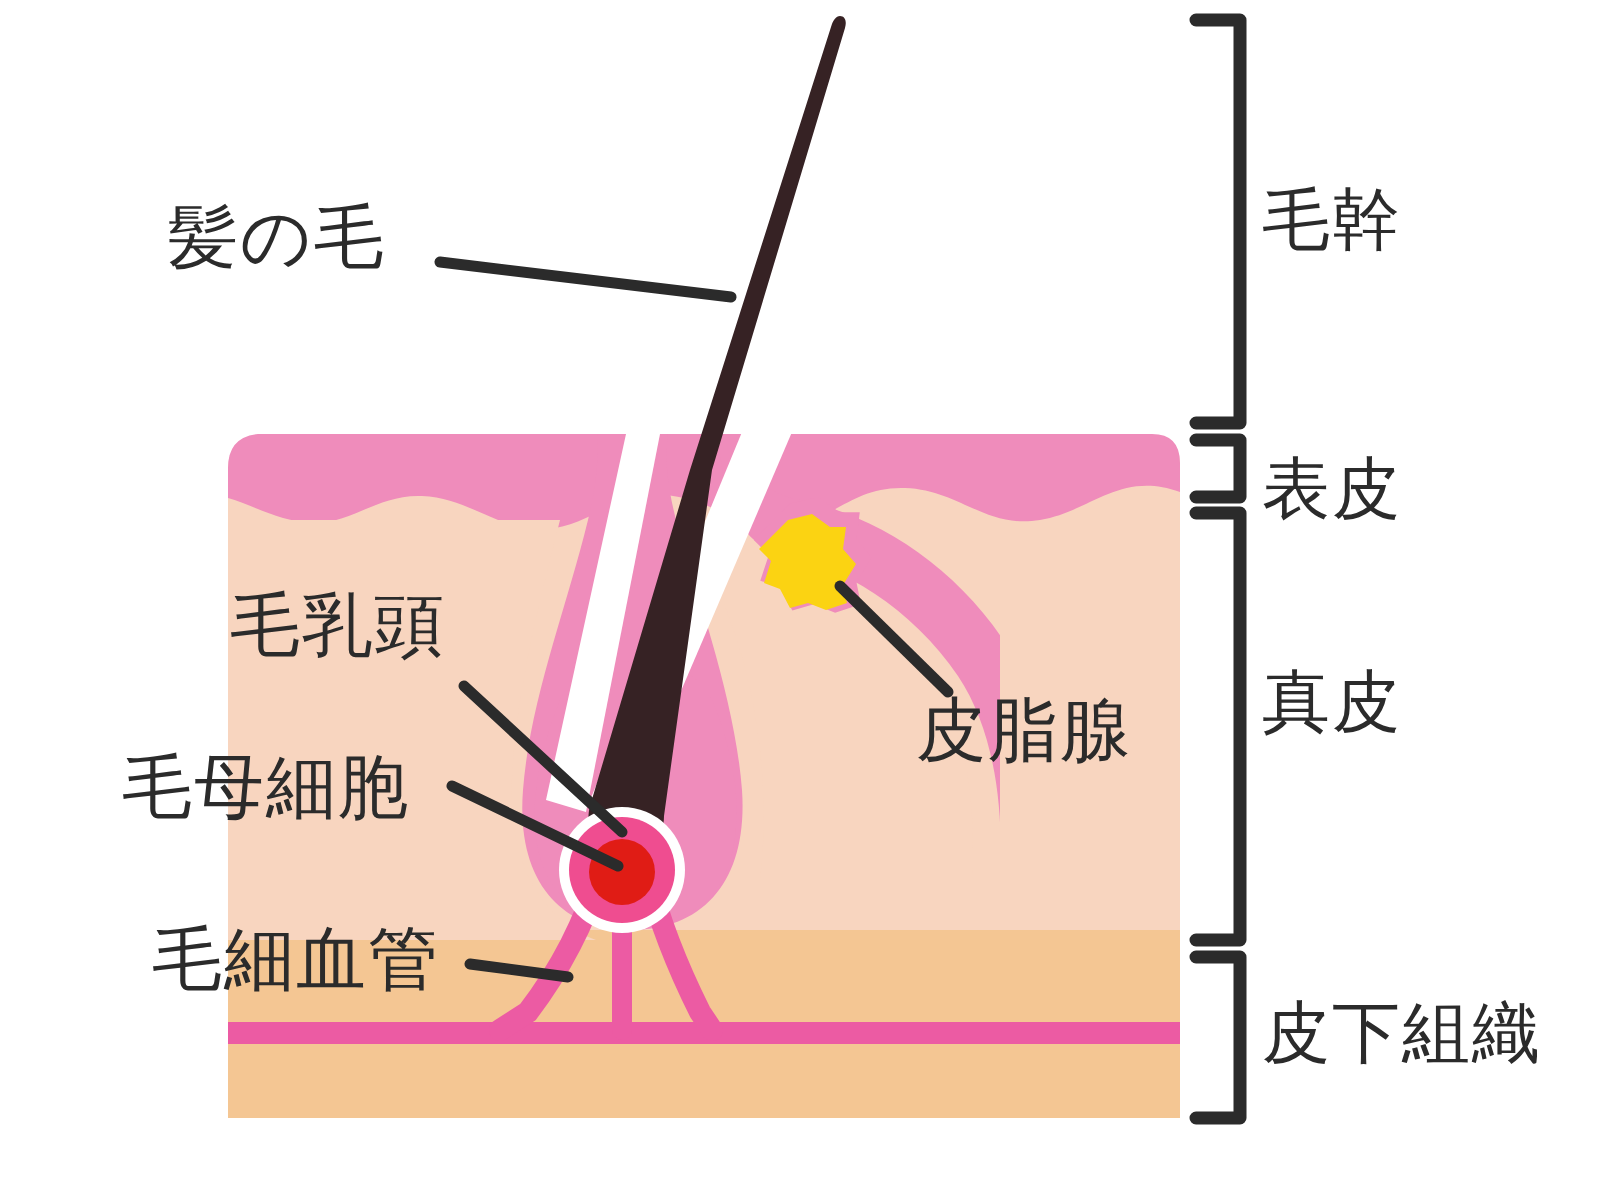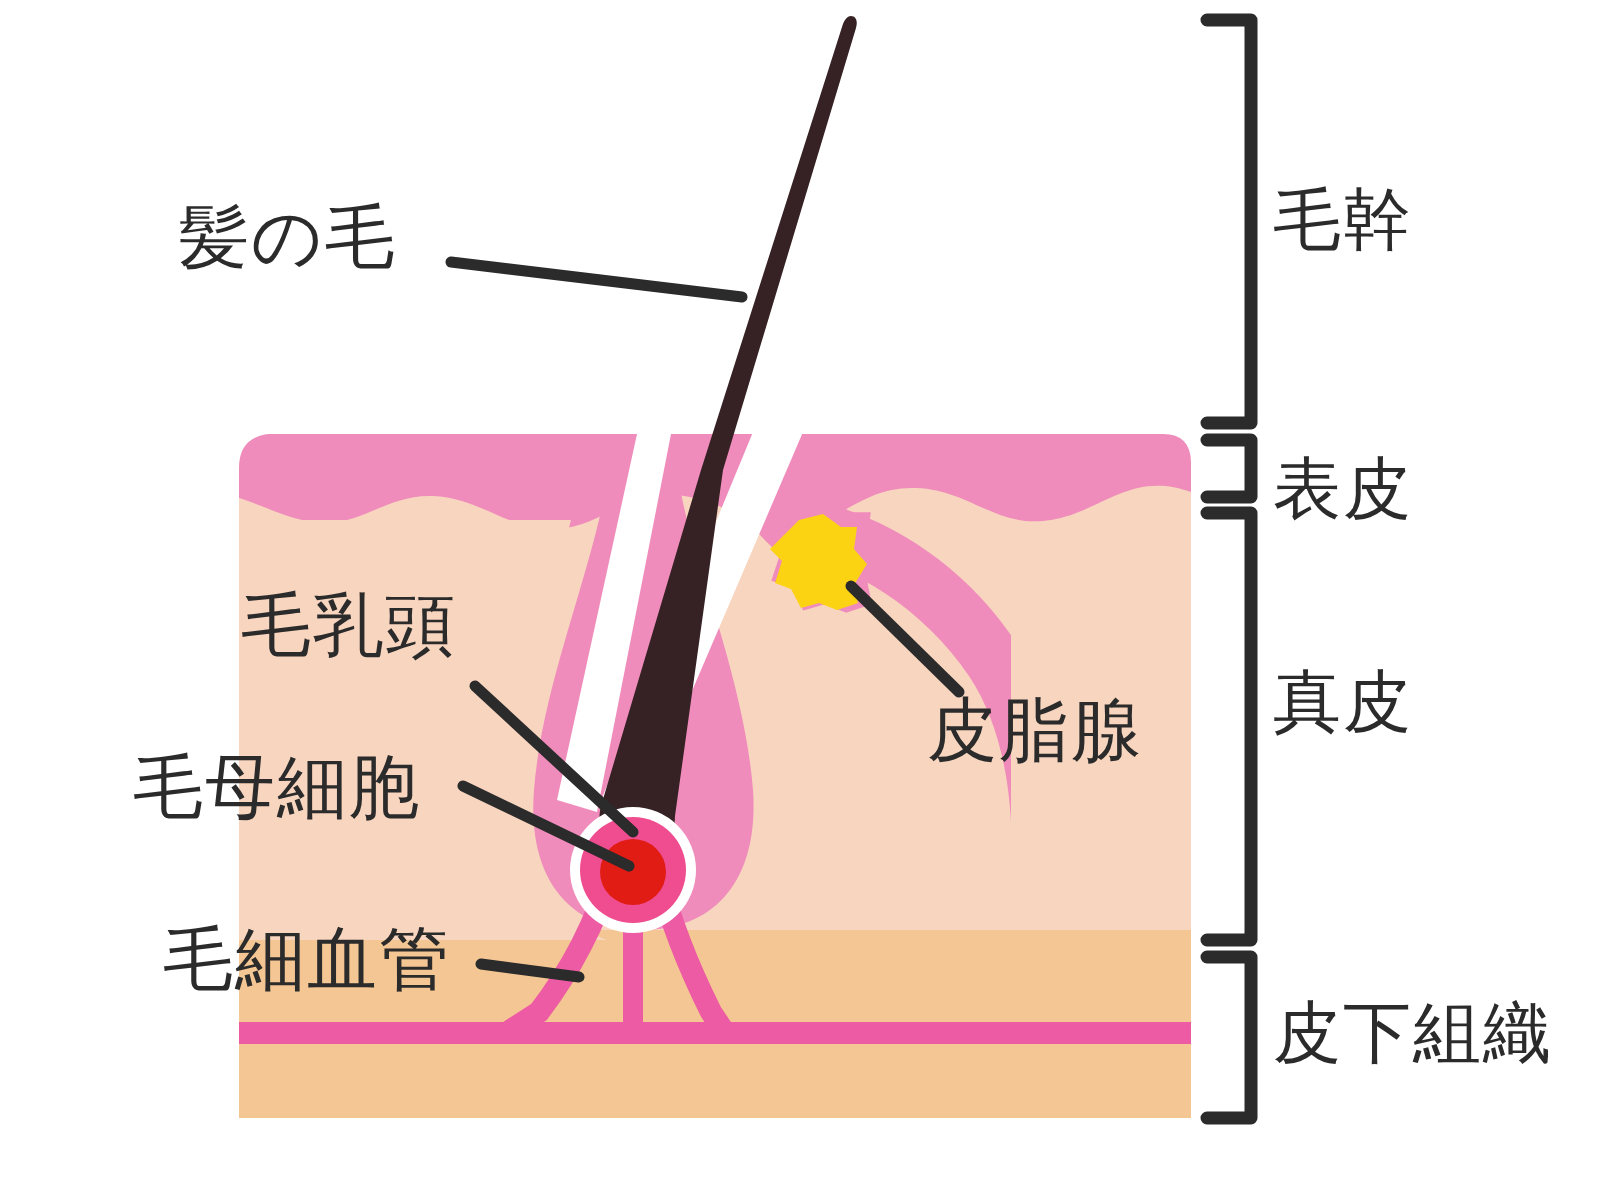--- a/index.html
+++ b/index.html
@@ -9,21 +9,21 @@
   }
   body {
     width: 1600px;
     height: 1200px;
     font-family: "Liberation Sans", "DejaVu Sans", sans-serif;
     overflow: hidden;
     position: relative;
   }
   #diagram-root {
     position: absolute;
-    left: 11px;
+    left: 0;
     top: 0;
     width: 1468px;
     height: 1200px;
   }
   svg.figure {
     display: block;
     width: 1600px;
     height: 1200px;
   }
   .lbl {

